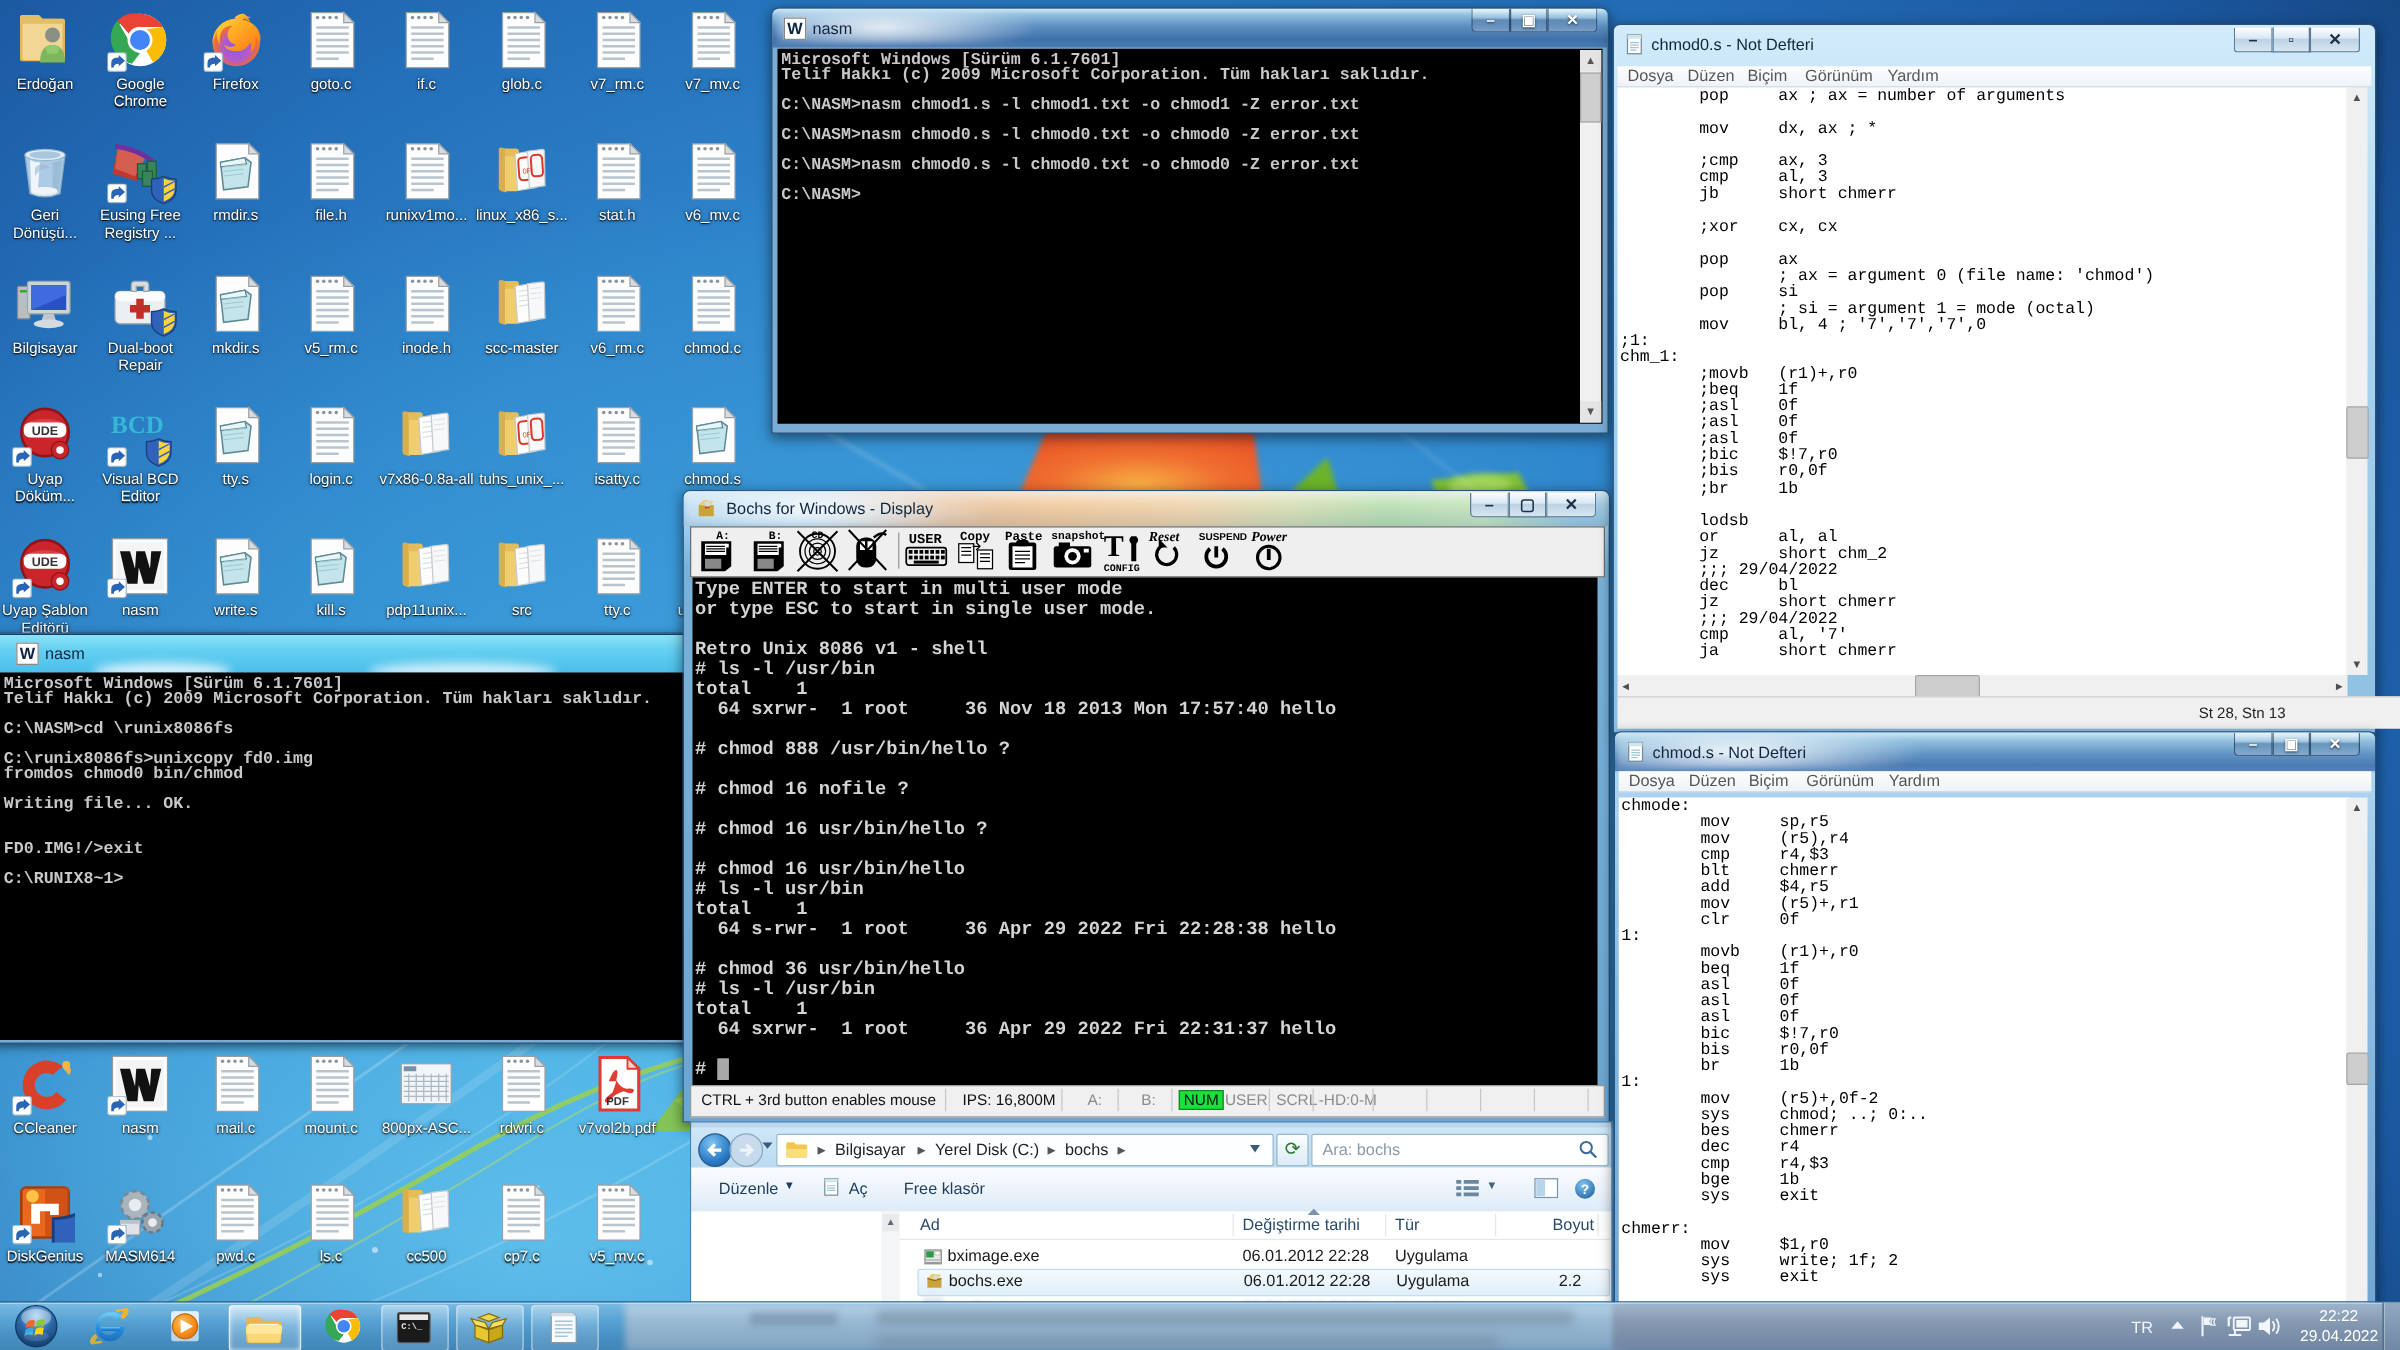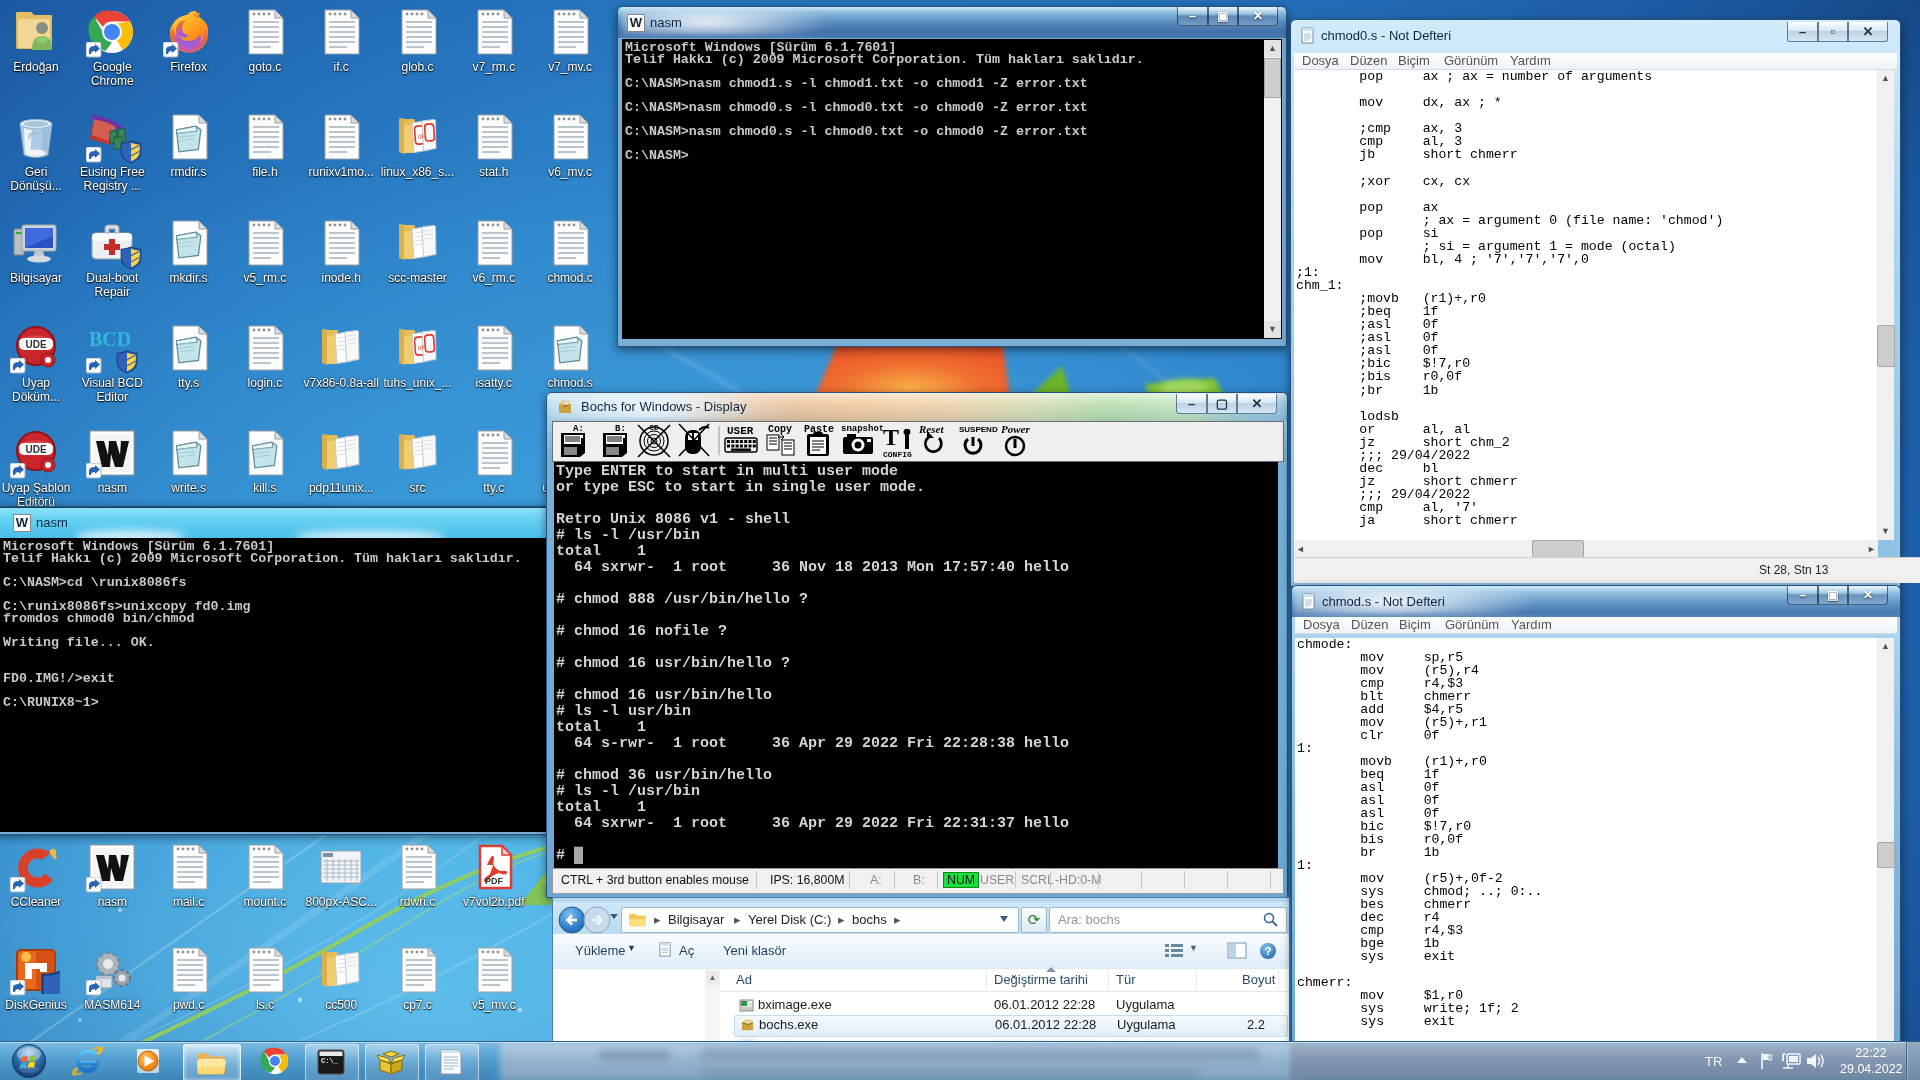--- a/index.html
+++ b/index.html
@@ -903,33 +903,33 @@
   <div style="position:absolute;left:496px;top:5px;width:236px;height:24px;background:#fff;border:1px solid #9db8cc;border-radius:2px;font-size:13px;color:#8a9aa8;">
    <span style="position:absolute;left:8px;top:4px;">Ara: bochs</span>
    <svg width="15" height="15" viewBox="0 0 15 15" style="position:absolute;right:8px;top:4px;">
             <circle cx="6" cy="6" r="4.5" fill="none" stroke="#3a6a9a" stroke-width="1.6"></circle>
             <line x1="9.5" y1="9.5" x2="14" y2="14" stroke="#3a6a9a" stroke-width="1.8"></line>
           </svg>
   </div>
  </path></div>
 
  <div style="position:absolute;left:0;top:36px;width:736px;height:35px;background:linear-gradient(180deg,#fafcfe,#e9f2fa 60%,#dcebf7);border-bottom:1px solid #c8d8e8;font-size:13px;color:#1e3c5c;">
-  <span style="position:absolute;left:22px;top:9px;">Yükleme</span>
+  <span style="position:absolute;left:22px;top:9px;">Düzenle</span>
       <span style="position:absolute;left:74px;top:9px;font-size:9px;">▼</span>
   <span style="position:absolute;left:104px;top:8px;"><svg width="16" height="16" viewBox="0 0 17 17">
           <rect x="3" y="1" width="11" height="14" fill="#fff" stroke="#7a8a96"></rect>
           <rect x="3" y="1" width="11" height="3" fill="#cfe4ee"></rect>
           <g stroke="#9ec4d8">
             <line x1="5" y1="7" x2="12" y2="7"></line>
             <line x1="5" y1="9" x2="12" y2="9"></line>
             <line x1="5" y1="11" x2="12" y2="11"></line>
           </g>
         </svg></span>
   <span style="position:absolute;left:126px;top:9px;">Aç</span>
-  <span style="position:absolute;left:170px;top:9px;">Yeni klasör</span>
+  <span style="position:absolute;left:170px;top:9px;">Free klasör</span>
   <span style="position:absolute;left:610px;top:8px;"><svg width="22" height="17" viewBox="0 0 22 17">
           <g fill="#6a86a0">
             <rect x="2" y="2" width="4" height="3"></rect>
             <rect x="8" y="2" width="12" height="3"></rect>
             <rect x="2" y="7" width="4" height="3"></rect>
             <rect x="8" y="7" width="12" height="3"></rect>
             <rect x="2" y="12" width="4" height="3"></rect>
             <rect x="8" y="12" width="12" height="3"></rect>
           </g>
         </svg></span>

